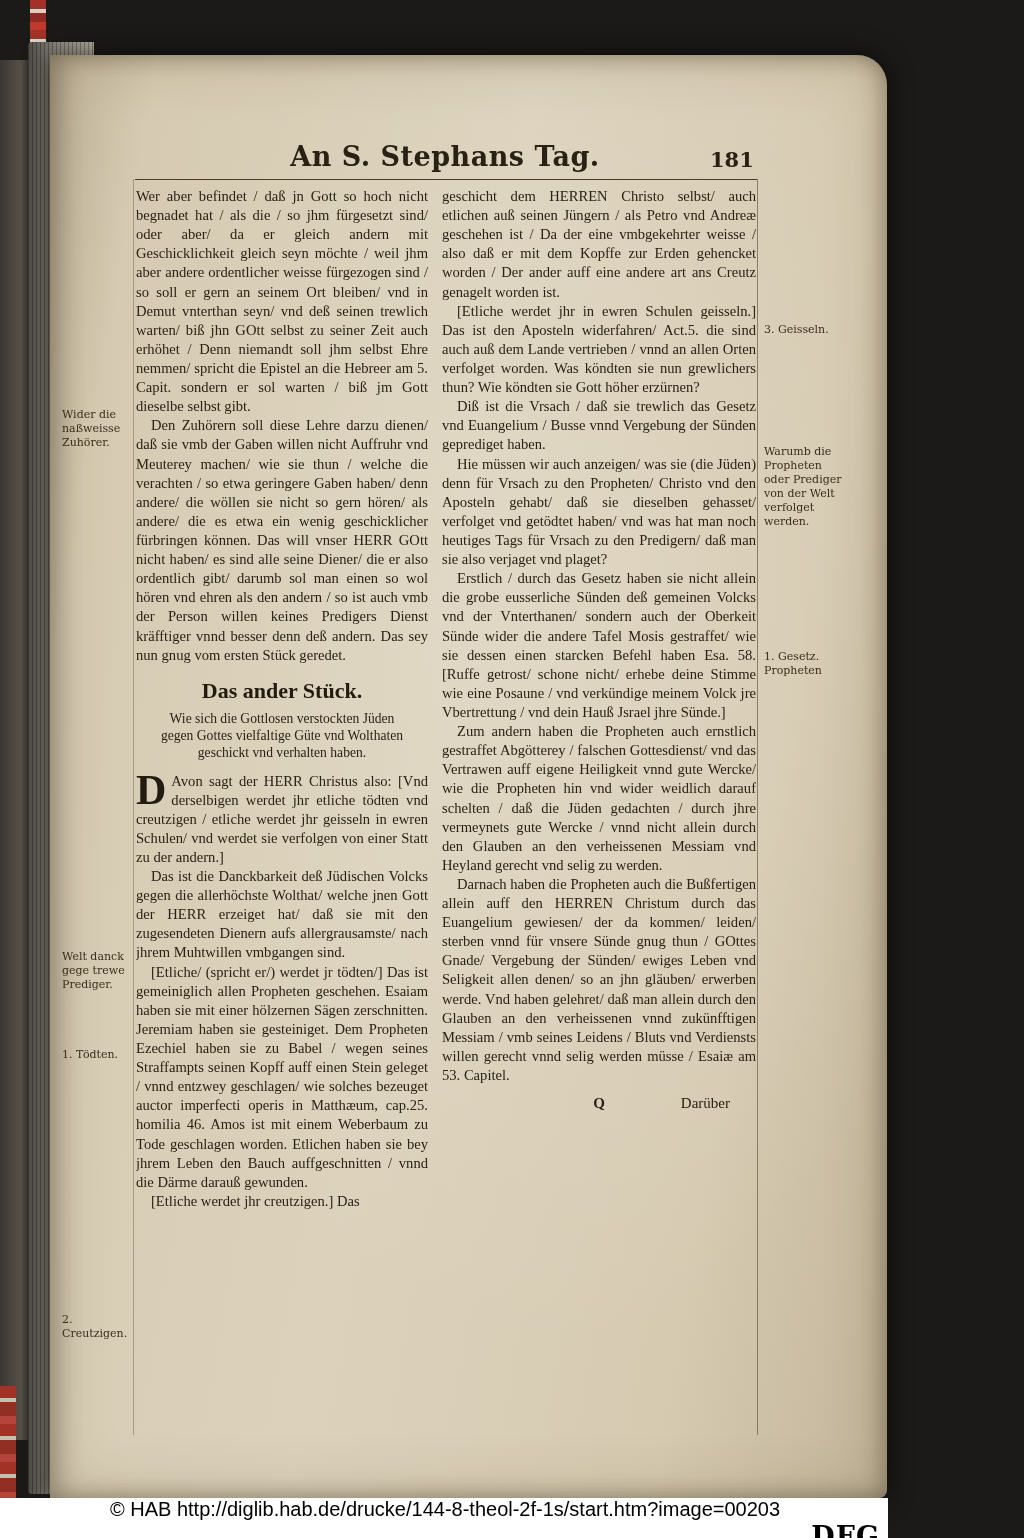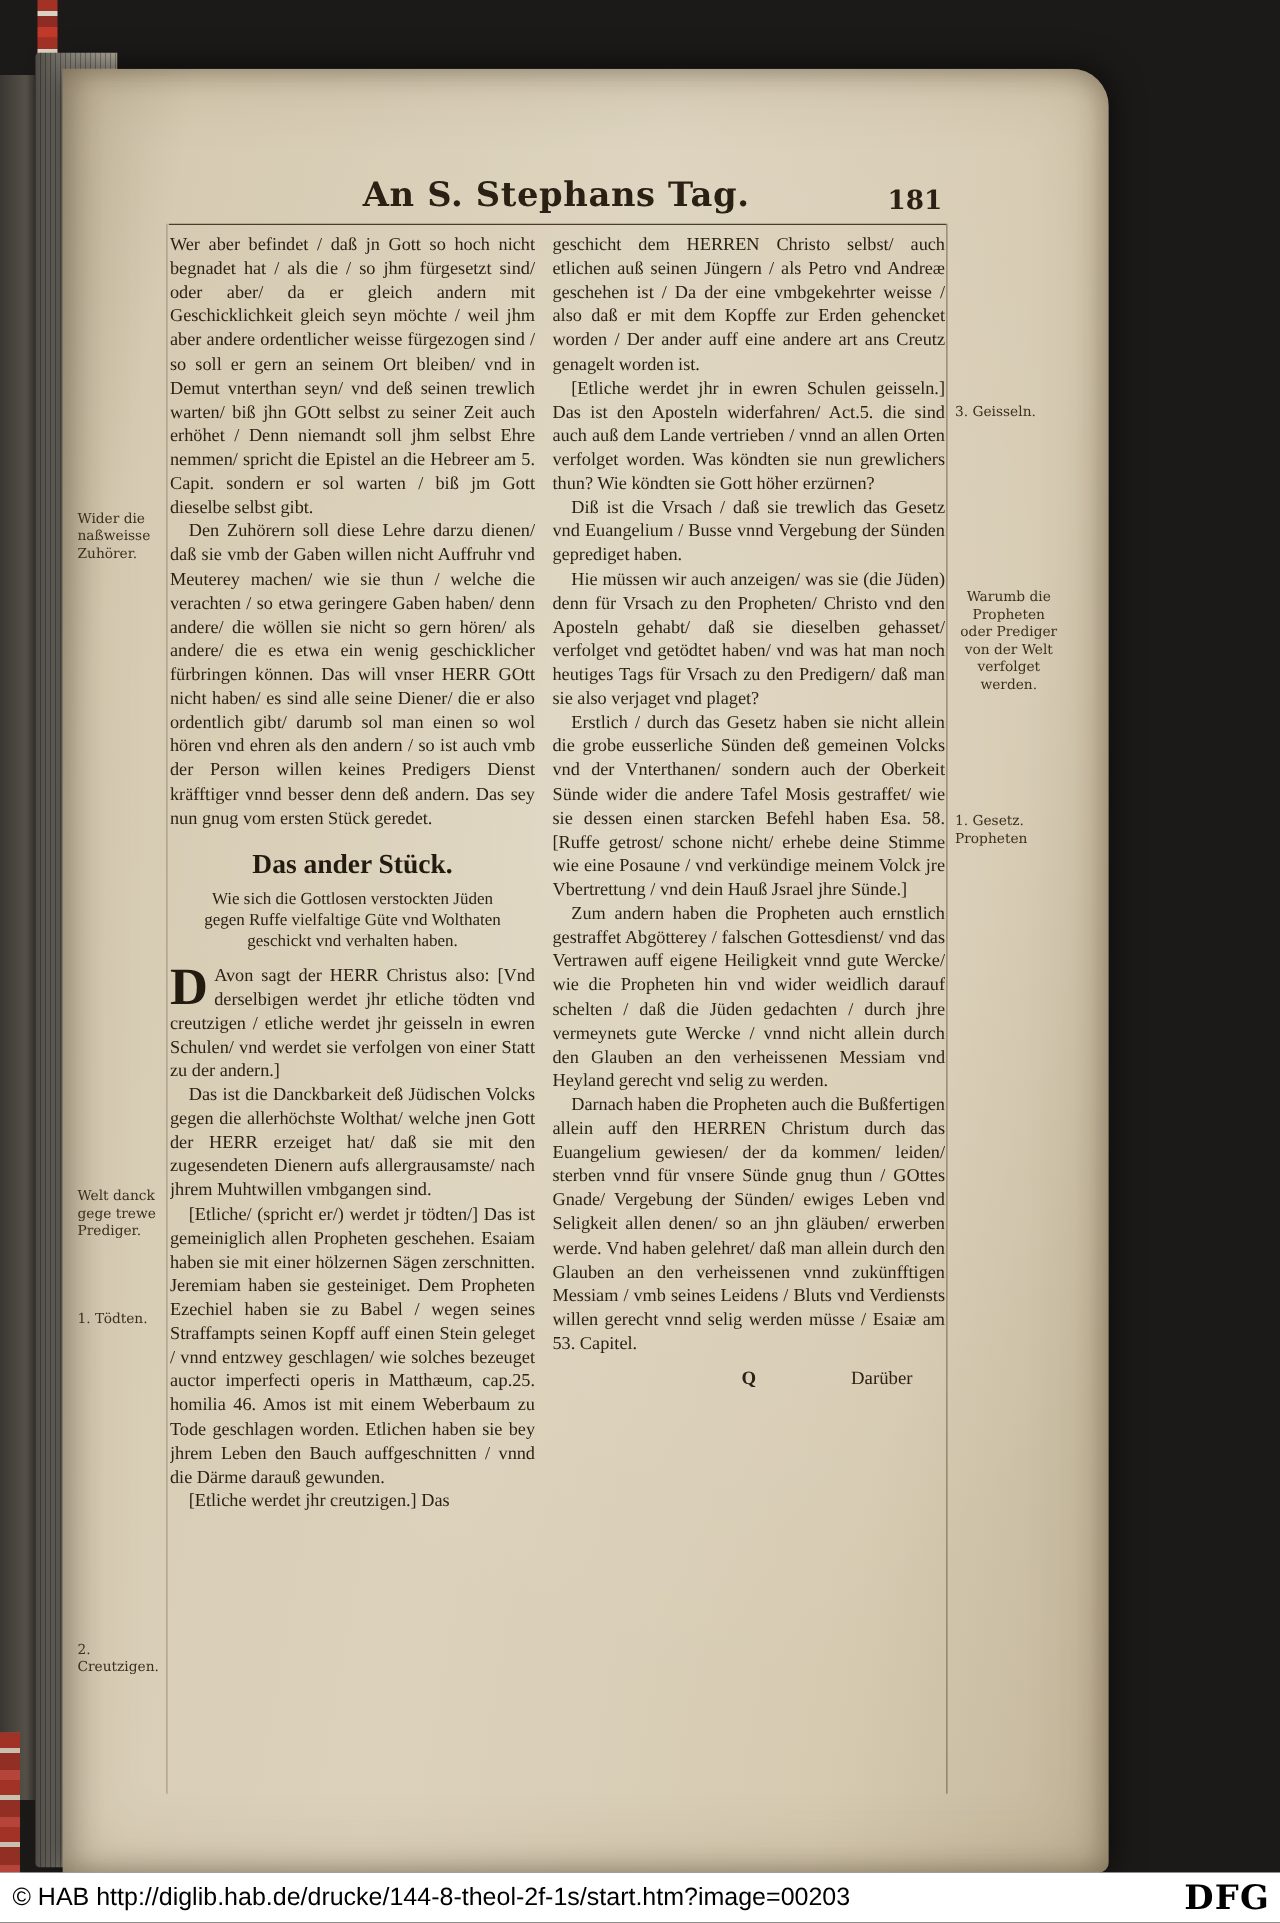--- a/index.html
+++ b/index.html
@@ -84,23 +84,24 @@
   .sigline .sig{font-weight:bold;}
   .sigline .catchword{position:absolute;right:26px;}
   .margin-notes{position:absolute;top:0;height:100%;}
   .margin-notes.left{left:12px;width:68px;}
   .margin-notes.right{left:714px;width:86px;}
   .margin-note{
     position:absolute;font-size:11px;line-height:1.28;color:#3a2e1d;
     text-align:left;width:100%;
   }
   .footer-bar{
-    position:absolute;left:0;bottom:0;width:1024px;height:40px;background:#ffffff;
+    position:absolute;left:0;bottom:0;width:888px;height:40px;background:#ffffff;
     display:flex;align-items:center;box-sizing:border-box;padding:0 8px 0 10px;
     font-family:"Liberation Sans", sans-serif;
+    flex-direction:column;
   }
   .footer-copyright{font-size:20px;color:#000;}
   .footer-logo{
     margin-left:auto;font-size:27px;font-weight:bold;letter-spacing:1px;
     font-family:"DejaVu Serif", serif;
   }
 </style>
 </head>
 <body>
 
@@ -125,41 +126,41 @@
         <div class="margin-note" style="top: 895px;">Welt danck gege trewe Prediger.</div>
         <div class="margin-note" style="top: 993px;">1. Tödten.</div>
         <div class="margin-note" style="top: 1258px;">2. Creutzigen.</div>
       </div>
 
     <div class="text-area">
       <div class="col left">
           <p class="body">Wer aber befindet / daß jn Gott so hoch nicht begnadet hat / als die / so jhm fürgesetzt sind/ oder aber/ da er gleich andern mit Geschicklichkeit gleich seyn möchte / weil jhm aber andere ordentlicher weisse fürgezogen sind / so soll er gern an seinem Ort bleiben/ vnd in Demut vnterthan seyn/ vnd deß seinen trewlich warten/ biß jhn GOtt selbst zu seiner Zeit auch erhöhet / Denn niemandt soll jhm selbst Ehre nemmen/ spricht die Epistel an die Hebreer am 5. Capit. sondern er sol warten / biß jm Gott dieselbe selbst gibt.</p>
           <p class="body indent">Den Zuhörern soll diese Lehre darzu dienen/ daß sie vmb der Gaben willen nicht Auffruhr vnd Meuterey machen/ wie sie thun / welche die verachten / so etwa geringere Gaben haben/ denn andere/ die wöllen sie nicht so gern hören/ als andere/ die es etwa ein wenig geschicklicher fürbringen können. Das will vnser HERR GOtt nicht haben/ es sind alle seine Diener/ die er also ordentlich gibt/ darumb sol man einen so wol hören vnd ehren als den andern / so ist auch vmb der Person willen keines Predigers Dienst kräfftiger vnnd besser denn deß andern. Das sey nun gnug vom ersten Stück geredet.</p>
           <p class="heading">Das ander Stück.</p>
-          <p class="subheading">Wie sich die Gottlosen verstockten Jüden gegen Ruffe vielfaltige Güte vnd Wolthaten geschickt vnd verhalten haben.</p>
+          <p class="subheading">Wie sich die Gottlosen verstockten Jüden gegen Gottes vielfaltige Güte vnd Wolthaten geschickt vnd verhalten haben.</p>
           <p class="body"><span class="dropcap">D</span>Avon sagt der HERR Christus also: [Vnd derselbigen werdet jhr etliche tödten vnd creutzigen / etliche werdet jhr geisseln in ewren Schulen/ vnd werdet sie verfolgen von einer Statt zu der andern.]</p>
           <p class="body indent">Das ist die Danckbarkeit deß Jüdischen Volcks gegen die allerhöchste Wolthat/ welche jnen Gott der HERR erzeiget hat/ daß sie mit den zugesendeten Dienern aufs allergrausamste/ nach jhrem Muhtwillen vmbgangen sind.</p>
           <p class="body indent">[Etliche/ (spricht er/) werdet jr tödten/] Das ist gemeiniglich allen Propheten geschehen. Esaiam haben sie mit einer hölzernen Sägen zerschnitten. Jeremiam haben sie gesteiniget. Dem Propheten Ezechiel haben sie zu Babel / wegen seines Straffampts seinen Kopff auff einen Stein geleget / vnnd entzwey geschlagen/ wie solches bezeuget auctor imperfecti operis in Matthæum, cap.25. homilia 46. Amos ist mit einem Weberbaum zu Tode geschlagen worden. Etlichen haben sie bey jhrem Leben den Bauch auffgeschnitten / vnnd die Därme darauß gewunden.</p>
           <p class="body indent">[Etliche werdet jhr creutzigen.] Das</p>
         </div>
       <div class="col right">
           <p class="body">geschicht dem HERREN Christo selbst/ auch etlichen auß seinen Jüngern / als Petro vnd Andreæ geschehen ist / Da der eine vmbgekehrter weisse / also daß er mit dem Kopffe zur Erden gehencket worden / Der ander auff eine andere art ans Creutz genagelt worden ist.</p>
           <p class="body indent">[Etliche werdet jhr in ewren Schulen geisseln.] Das ist den Aposteln widerfahren/ Act.5. die sind auch auß dem Lande vertrieben / vnnd an allen Orten verfolget worden. Was köndten sie nun grewlichers thun? Wie köndten sie Gott höher erzürnen?</p>
           <p class="body indent">Diß ist die Vrsach / daß sie trewlich das Gesetz vnd Euangelium / Busse vnnd Vergebung der Sünden geprediget haben.</p>
           <p class="body indent">Hie müssen wir auch anzeigen/ was sie (die Jüden) denn für Vrsach zu den Propheten/ Christo vnd den Aposteln gehabt/ daß sie dieselben gehasset/ verfolget vnd getödtet haben/ vnd was hat man noch heutiges Tags für Vrsach zu den Predigern/ daß man sie also verjaget vnd plaget?</p>
           <p class="body indent">Erstlich / durch das Gesetz haben sie nicht allein die grobe eusserliche Sünden deß gemeinen Volcks vnd der Vnterthanen/ sondern auch der Oberkeit Sünde wider die andere Tafel Mosis gestraffet/ wie sie dessen einen starcken Befehl haben Esa. 58. [Ruffe getrost/ schone nicht/ erhebe deine Stimme wie eine Posaune / vnd verkündige meinem Volck jre Vbertrettung / vnd dein Hauß Jsrael jhre Sünde.]</p>
           <p class="body indent">Zum andern haben die Propheten auch ernstlich gestraffet Abgötterey / falschen Gottesdienst/ vnd das Vertrawen auff eigene Heiligkeit vnnd gute Wercke/ wie die Propheten hin vnd wider weidlich darauf schelten / daß die Jüden gedachten / durch jhre vermeynets gute Wercke / vnnd nicht allein durch den Glauben an den verheissenen Messiam vnd Heyland gerecht vnd selig zu werden.</p>
           <p class="body indent">Darnach haben die Propheten auch die Bußfertigen allein auff den HERREN Christum durch das Euangelium gewiesen/ der da kommen/ leiden/ sterben vnnd für vnsere Sünde gnug thun / GOttes Gnade/ Vergebung der Sünden/ ewiges Leben vnd Seligkeit allen denen/ so an jhn gläuben/ erwerben werde. Vnd haben gelehret/ daß man allein durch den Glauben an den verheissenen vnnd zukünfftigen Messiam / vmb seines Leidens / Bluts vnd Verdiensts willen gerecht vnnd selig werden müsse / Esaiæ am 53. Capitel.</p>
           <div class="sigline"><span class="sig">Q</span><span class="catchword">Darüber</span></div>
         </div>
     </div>
 
     <div class="margin-notes right">
         <div class="margin-note" style="top: 268px;">3. Geisseln.</div>
-        <div class="margin-note" style="top: 416px; text-align: center;">Warumb die Propheten oder Prediger von der Welt verfolget werden.</div>
+        <div class="margin-note" style="top: 390px;">Warumb die Propheten oder Prediger von der Welt verfolget werden.</div>
         <div class="margin-note" style="top: 595px;">1. Gesetz. Propheten</div>
       </div>
   </div>
 
   <div class="footer-bar">
     <span class="footer-copyright">© HAB http://diglib.hab.de/drucke/144-8-theol-2f-1s/start.htm?image=00203</span>
     <span class="footer-logo" style="color: #000000;">DFG</span>
   </div>
 
 </div>

